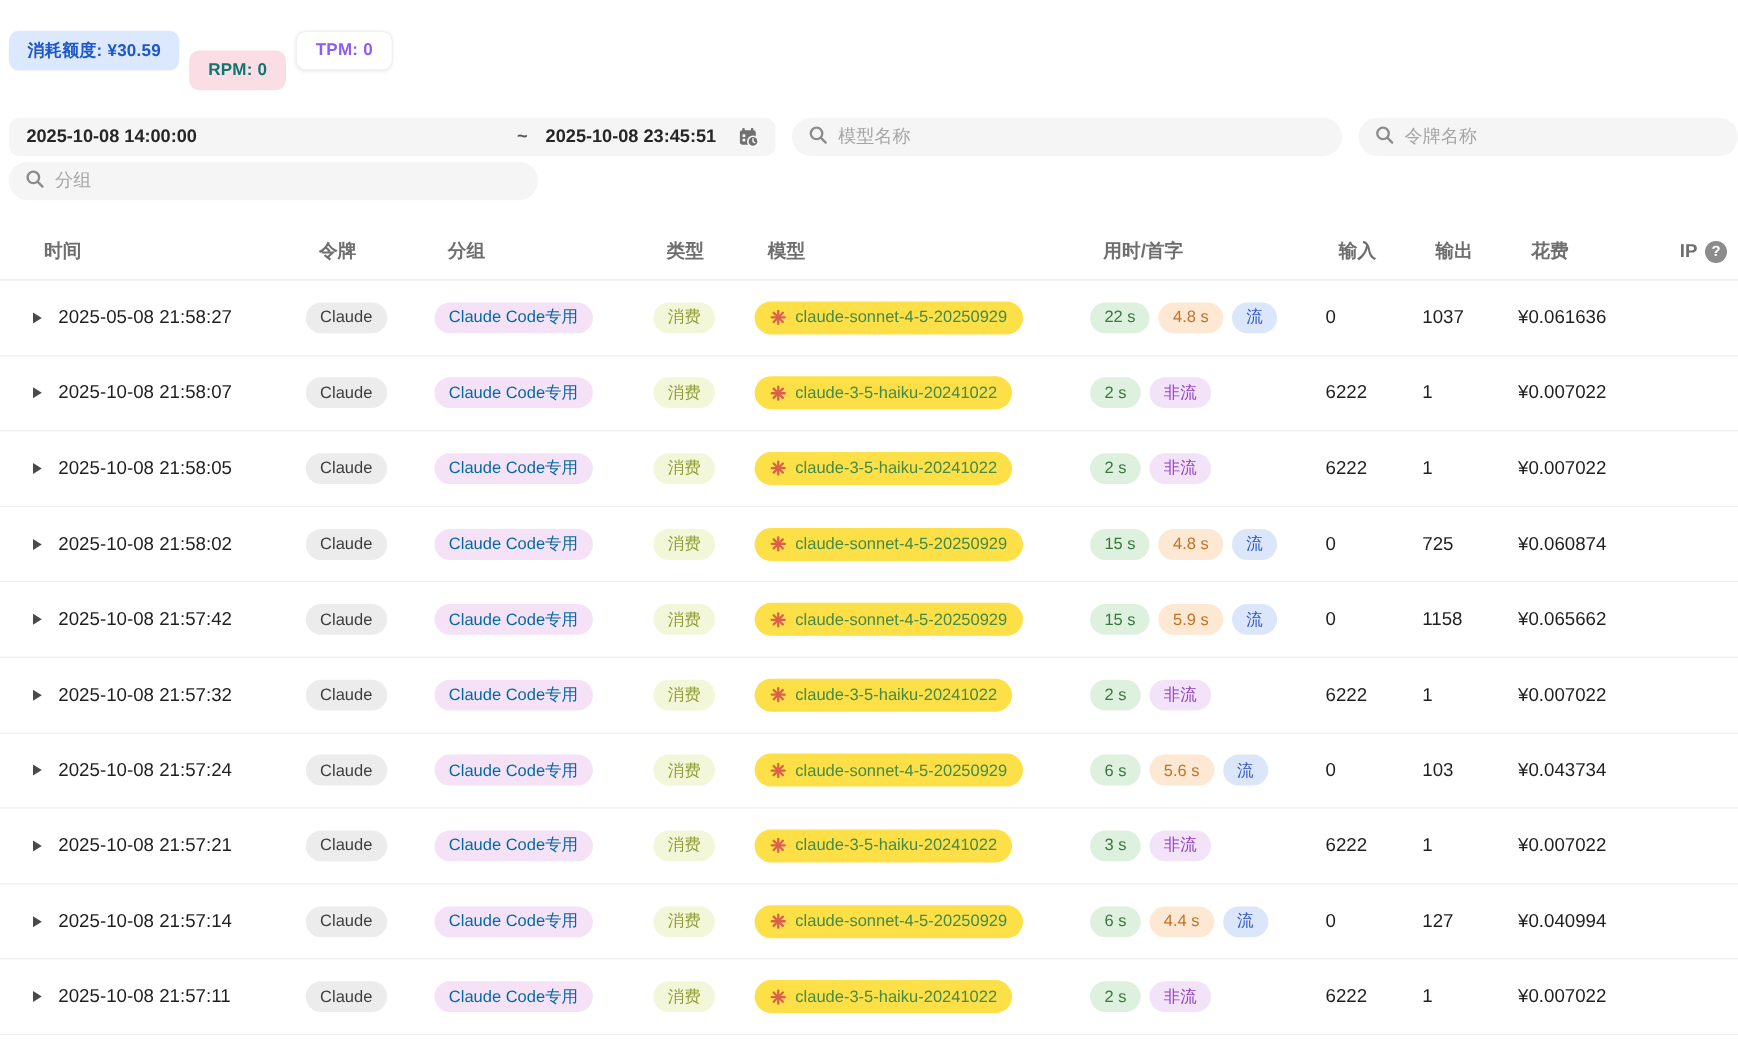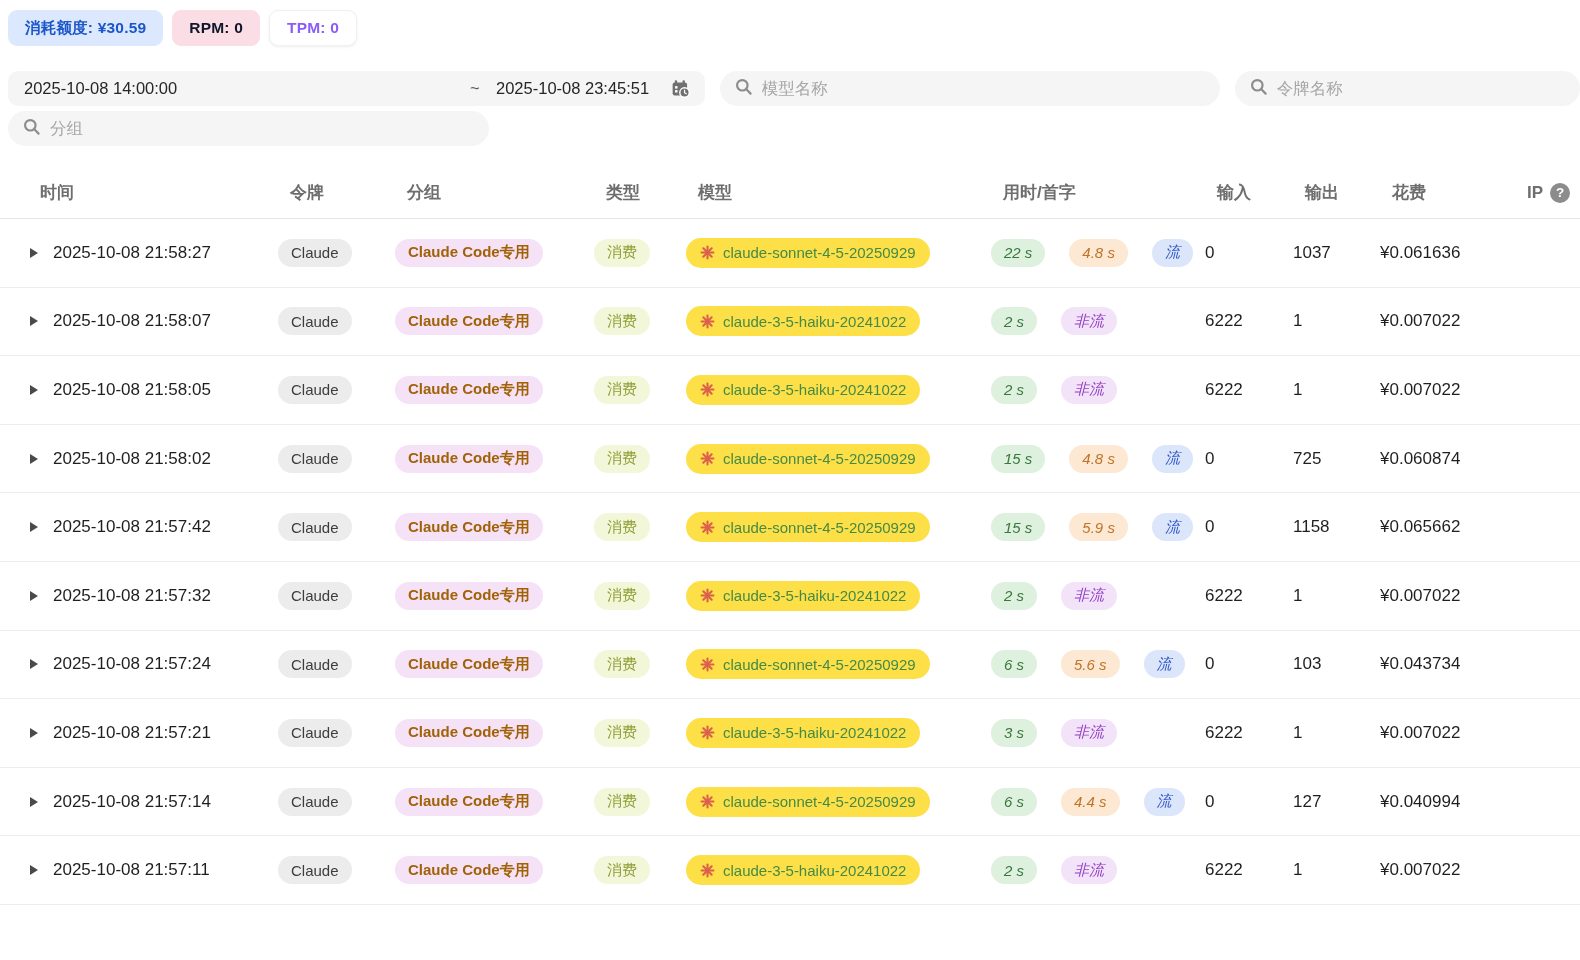--- a/index.html
+++ b/index.html
@@ -4,28 +4,28 @@
 <style>
   html,body{margin:0;padding:0;background:#fff;width:1580px;height:960px;overflow:hidden;
     font-family:"Liberation Sans","DejaVu Sans",sans-serif;color:#262626;}
   *{box-sizing:border-box;}
 
   
   .topbar{display:flex;gap:9px;margin:10px 0 0 8px;align-items:center;}
   .chip{height:36px;display:inline-flex;align-items:center;padding:16px 17px;border-radius:9px;
     font-size:15.5px;font-weight:700;letter-spacing:.2px;}
   .chip-quota{background:#dbe8fe;color:#1c56c9;}
-  .chip-rpm{background:#fbdde6;color:#0f172a;}
+  .chip-rpm{background:#fbdde6;color:#0f766e;margin-top:36px;}
   .chip-tpm{background:#fff;color:#8b5cf6;border:1px solid #f0f0f0;box-shadow:0 1px 3px rgba(0,0,0,.07);}
 
   
   .filters{margin-left:8px;}
   .frow1{display:flex;gap:15px;margin-top:25px;align-items:center;}
   .daterange{width:972px;height:35px;background:#f5f5f6;border-radius:10px;display:flex;
-    align-items:center;padding:0 14px 0 16px;font-size:16.5px;color:#262626;cursor:pointer;}
+    align-items:center;padding:0 14px 0 16px;font-size:16.5px;color:#262626;cursor:pointer;font-weight:bold;}
   .daterange .dstart{width:446px;}
   .daterange .dsep{width:26px;color:#595959;}
   .daterange .dend{flex:0 0 auto;}
   .daterange .cal{margin-left:auto;display:flex;align-items:center;}
   .searchbox{height:35px;background:#f5f5f6;border-radius:17.5px;display:flex;align-items:center;
     padding:0 14px;gap:9px;}
   .searchbox input{border:none;outline:none;background:transparent;font-size:16.5px;flex:1;
     color:#262626;font-family:inherit;padding:0;}
   .searchbox input::placeholder{color:#a6a6a6;opacity:1;}
   .sb-token{width:476px;}
@@ -48,24 +48,24 @@
   .td{padding-left:28px;white-space:nowrap;display:flex;align-items:center;}
   .td-time{gap:15px;padding-left:30px;}
   .caret{width:0;height:0;border-left:8px solid #4a4a4a;border-top:5.5px solid transparent;
     border-bottom:5.5px solid transparent;cursor:pointer;flex:0 0 auto;}
   .timetxt{font-size:17px;color:#1f1f1f;}
   .num{font-size:17px;color:#1f1f1f;}
 
   .badge{display:inline-flex;align-items:center;height:28px;padding:0 13px;border-radius:14px;
     font-size:15px;white-space:nowrap;}
   .b-token{background:#ececec;color:#3d3d3d;}
-  .b-group{background:#f5e2f7;color:#a16207;font-weight:bold;}
+  .b-group{background:#f5e2f7;color:#0369a1;}
   .b-type{background:#f3f7d9;color:#8e9c33;}
   .b-model{background:#fde047;color:#458a47;gap:8px;padding:0 14px;height:30px;border-radius:15px;}
-  .td-dur{gap:24px;font-style:italic;}
+  .td-dur{gap:8px;}
   .b-time{background:#def0de;color:#39783c;}
   .b-first{background:#fde8d3;color:#bf7329;}
   .b-stream{background:#dbe6fb;color:#3157c8;}
   .b-nonstream{background:#f3e3f9;color:#9240c4;}
 
   .helpicon{width:20px;height:20px;border-radius:50%;background:#8c8c8c;color:#fff;font-size:13.5px;
     font-weight:700;display:inline-flex;align-items:center;justify-content:center;cursor:pointer;}
 </style>
 </head>
 <body>
@@ -139,21 +139,21 @@
     <div class="th">花费</div>
     <div class="th">
       <span>IP</span>
       <span class="helpicon">?</span>
     </div>
   </div>
   <div>
       <div class="tr">
     <div class="td td-time">
       <span class="caret"></span>
-      <span class="timetxt">2025-10-08 21:58:27</span>
+      <span class="timetxt">2025-05-08 21:58:27</span>
     </div>
     <div class="td">
           <span class="badge b-token">Claude</span>
         </div>
     <div class="td">
           <span class="badge b-group">Claude Code专用</span>
         </div>
     <div class="td">
           <span class="badge b-type">消费</span>
         </div>

